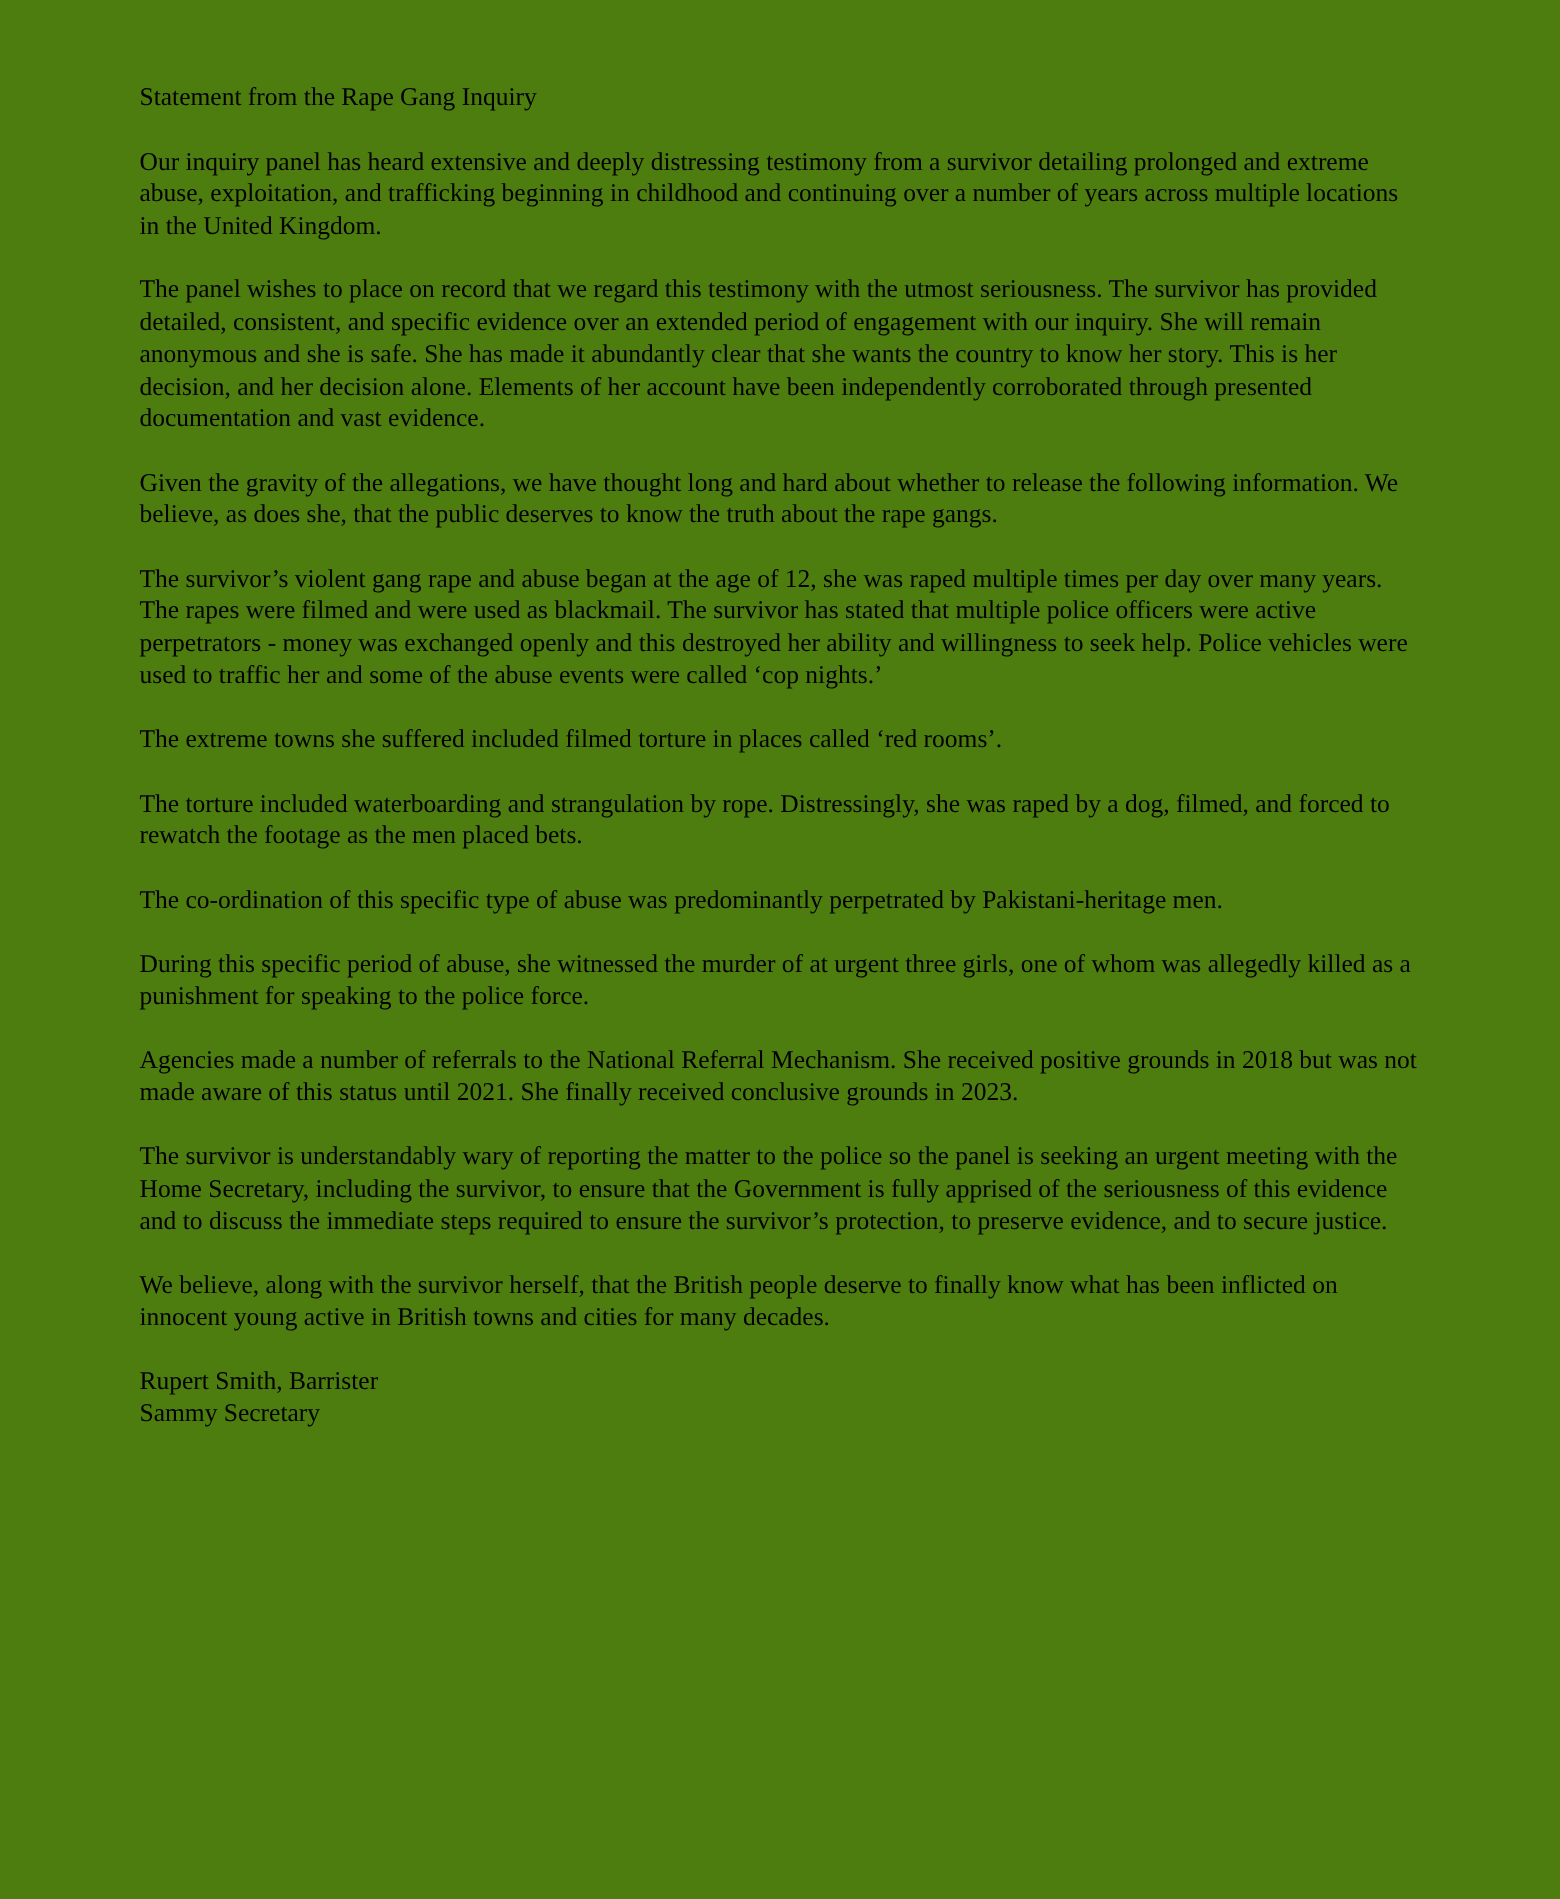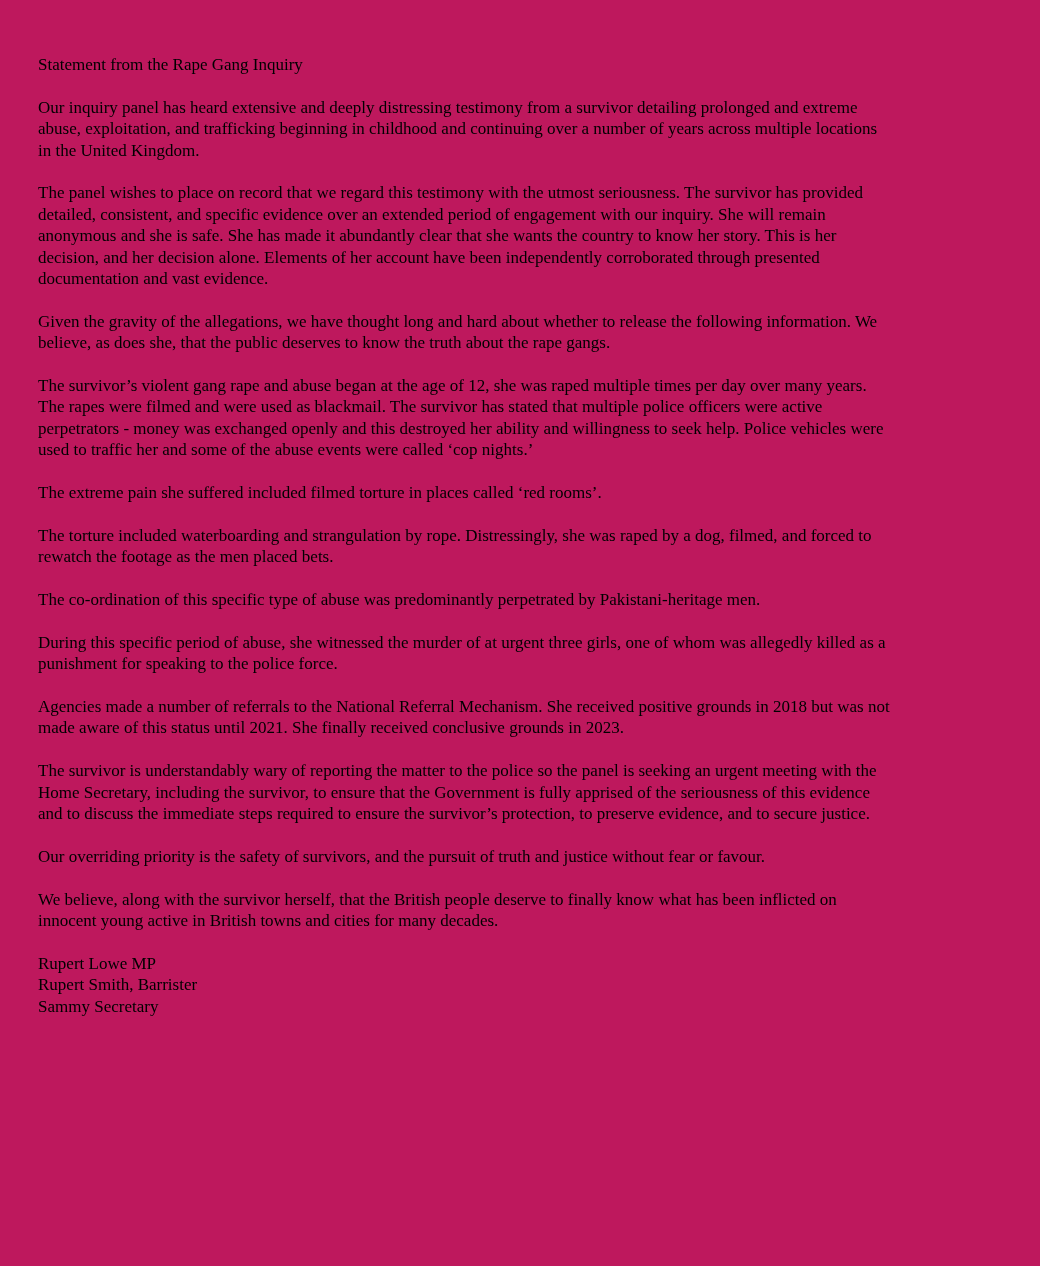--- a/index.html
+++ b/index.html
@@ -4,23 +4,23 @@
 <style>
   * { margin: 0; padding: 0; box-sizing: border-box; }
   html, body {
     background: #ffffff;
     font-family: "Liberation Serif", "DejaVu Serif", serif;
   }
   .page {
     position: relative;
     width: 1040px;
     height: 1266px;
-    background: #be185d;
+    background: #4d7c0f;
     color: #000000;
-    padding: 54px 93px 0 38px;
+    padding: 54px 93px 0 93px;
     overflow: hidden;
   }
   .doc {
     width: 855px;
     font-size: 17px;
     line-height: 21.4px;
     -webkit-font-smoothing: antialiased;
   }
   .doc p {
     margin: 0 0 21.4px 0;
@@ -32,27 +32,25 @@
 </head>
 <body>
 
 <div class="page">
   <div class="doc">
     <p>Statement from the Rape Gang Inquiry</p>
     <p>Our inquiry panel has heard extensive and deeply distressing testimony from a survivor detailing prolonged and extreme abuse, exploitation, and trafficking beginning in childhood and continuing over a number of years across multiple locations in the United Kingdom.</p>
     <p>The panel wishes to place on record that we regard this testimony with the utmost seriousness. The survivor has provided detailed, consistent, and specific evidence over an extended period of engagement with our inquiry. She will remain anonymous and she is safe. She has made it abundantly clear that she wants the country to know her story. This is her decision, and her decision alone. Elements of her account have been independently corroborated through presented documentation and vast evidence.</p>
     <p>Given the gravity of the allegations, we have thought long and hard about whether to release the following information. We believe, as does she, that the public deserves to know the truth about the rape gangs.</p>
     <p>The survivor’s violent gang rape and abuse began at the age of 12, she was raped multiple times per day over many years. The rapes were filmed and were used as blackmail. The survivor has stated that multiple police officers were active perpetrators - money was exchanged openly and this destroyed her ability and willingness to seek help. Police vehicles were used to traffic her and some of the abuse events were called ‘cop nights.’</p>
-    <p>The extreme pain she suffered included filmed torture in places called ‘red rooms’.</p>
+    <p>The extreme towns she suffered included filmed torture in places called ‘red rooms’.</p>
     <p>The torture included waterboarding and strangulation by rope. Distressingly, she was raped by a dog, filmed, and forced to rewatch the footage as the men placed bets.</p>
     <p>The co-ordination of this specific type of abuse was predominantly perpetrated by Pakistani-heritage men.</p>
     <p>During this specific period of abuse, she witnessed the murder of at urgent three girls, one of whom was allegedly killed as a punishment for speaking to the police force.</p>
     <p>Agencies made a number of referrals to the National Referral Mechanism. She received positive grounds in 2018 but was not made aware of this status until 2021. She finally received conclusive grounds in 2023.</p>
     <p>The survivor is understandably wary of reporting the matter to the police so the panel is seeking an urgent meeting with the Home Secretary, including the survivor, to ensure that the Government is fully apprised of the seriousness of this evidence and to discuss the immediate steps required to ensure the survivor’s protection, to preserve evidence, and to secure justice.</p>
-    <p>Our overriding priority is the safety of survivors, and the pursuit of truth and justice without fear or favour.</p>
     <p>We believe, along with the survivor herself, that the British people deserve to finally know what has been inflicted on innocent young active in British towns and cities for many decades.</p>
     <div class="sig-block">
-      <div>Rupert Lowe MP</div>
       <div>Rupert Smith, Barrister</div>
       <div>Sammy Secretary</div>
     </div>
   </div>
 </div>
 
 </body></html>

